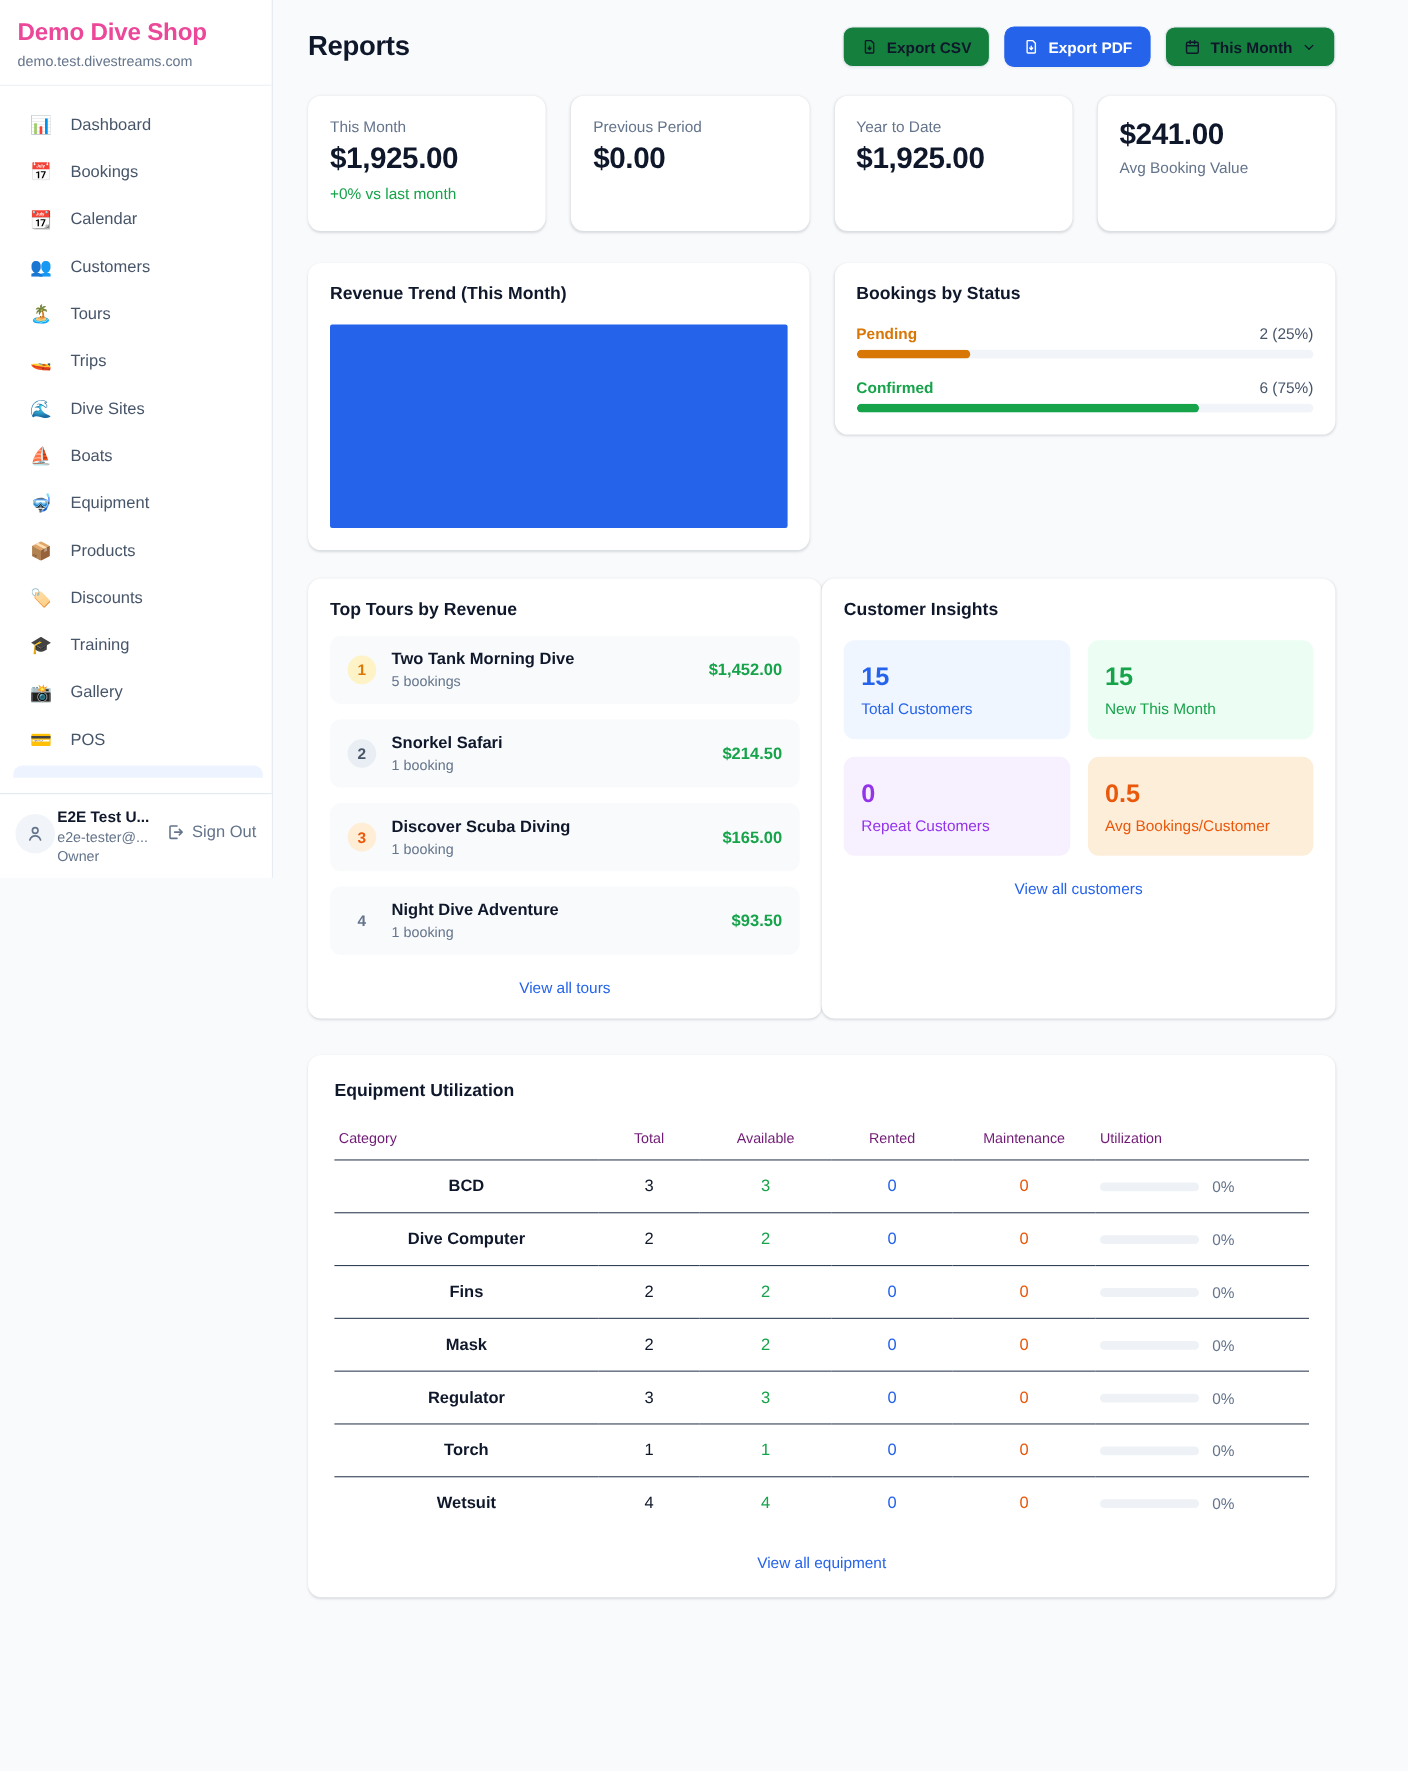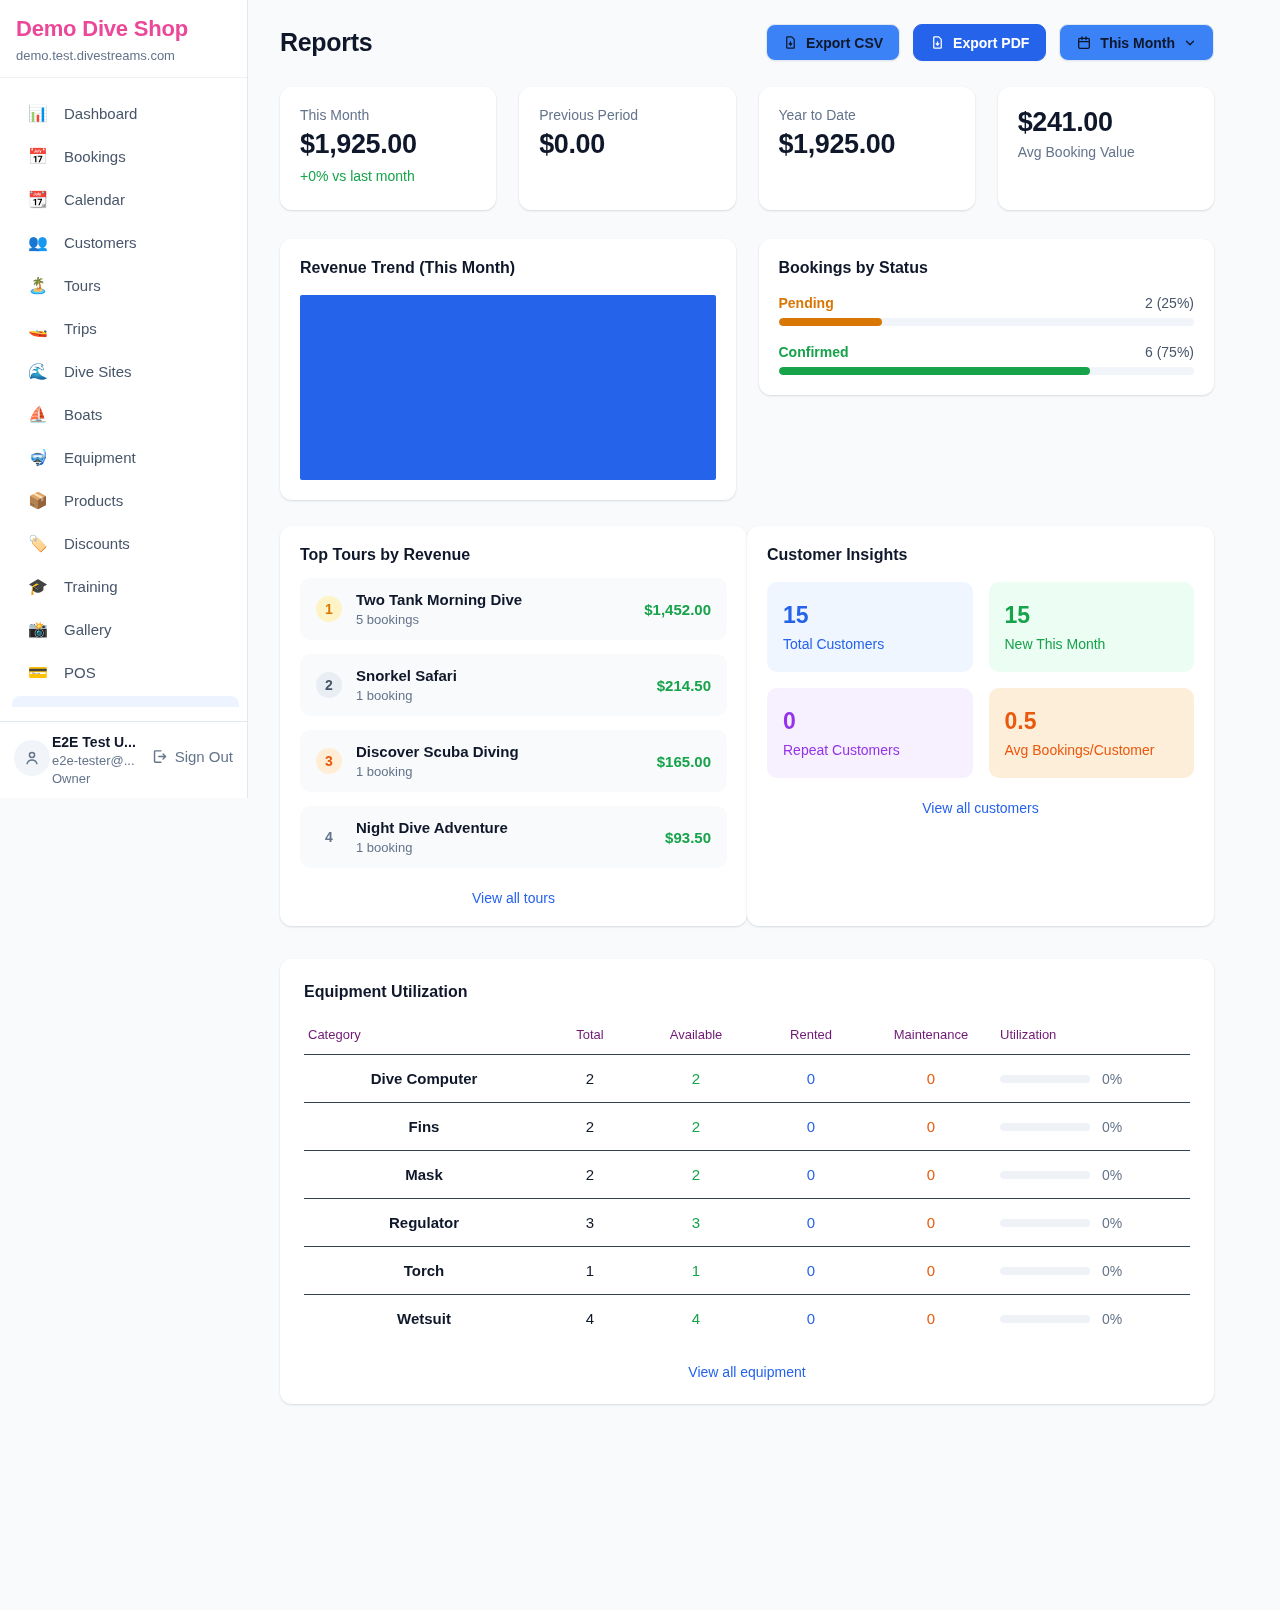--- a/index.html
+++ b/index.html
@@ -57,21 +57,21 @@
   
   .main { margin-left:248px; padding:24px 66px 48px 32px; }
 
   .page-header { display:flex; align-items:center; justify-content:space-between; margin-bottom:26px; }
   .page-title { font-size:25px; font-weight:bold; letter-spacing:-.3px; }
   .header-actions { display:flex; gap:13px; }
   .btn {
     display:inline-flex; align-items:center; gap:8px;
     height:37px; padding:0 16px; border-radius:9px;
     font-size:14px; font-weight:bold; cursor:pointer;
-    background:#3b82f6; border:1px solid #e2e8f0; color:#0f172a;
+    background:#15803d; border:1px solid #e2e8f0; color:#0f172a;
     box-shadow:0 1px 2px rgba(16,24,40,.04);
   }
   .btn.primary { background:#2563eb; border-color:#2563eb; color:#fff; }
   .btn svg { flex:none; }
 
   
   .card {
     background:#fff; border-radius:12px;
     box-shadow:0 1px 2px rgba(16,24,40,.06), 0 1px 3px rgba(16,24,40,.08);
     padding:20px;
@@ -411,20 +411,35 @@
           <th class="col-category">Category</th>
           <th>Total</th>
           <th>Available</th>
           <th>Rented</th>
           <th>Maintenance</th>
           <th class="col-util">Utilization</th>
         </tr>
       </thead>
       <tbody id="equip-body">
           <tr>
+            <td class="cat">BCD</td>
+            <td>3</td>
+            <td class="avail">3</td>
+            <td class="rented">0</td>
+            <td class="maint">0</td>
+            <td class="util">
+              <div class="util-wrap">
+                <div class="util-track">
+                  <div class="util-fill" style="width: 0%;"></div>
+                </div>
+                <span class="util-pct">0%</span>
+              </div>
+            </td>
+          </tr>
+          <tr>
             <td class="cat">Dive Computer</td>
             <td>2</td>
             <td class="avail">2</td>
             <td class="rented">0</td>
             <td class="maint">0</td>
             <td class="util">
               <div class="util-wrap">
                 <div class="util-track">
                   <div class="util-fill" style="width: 0%;"></div>
                 </div>

